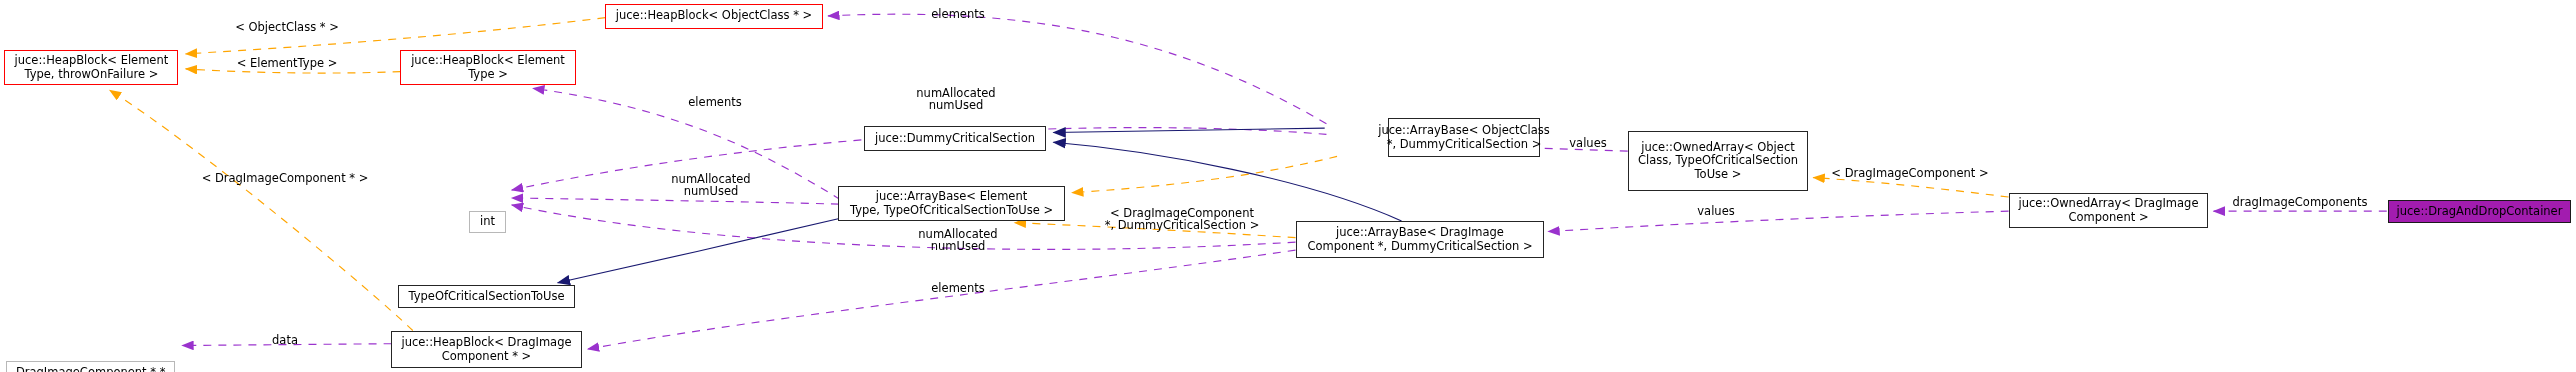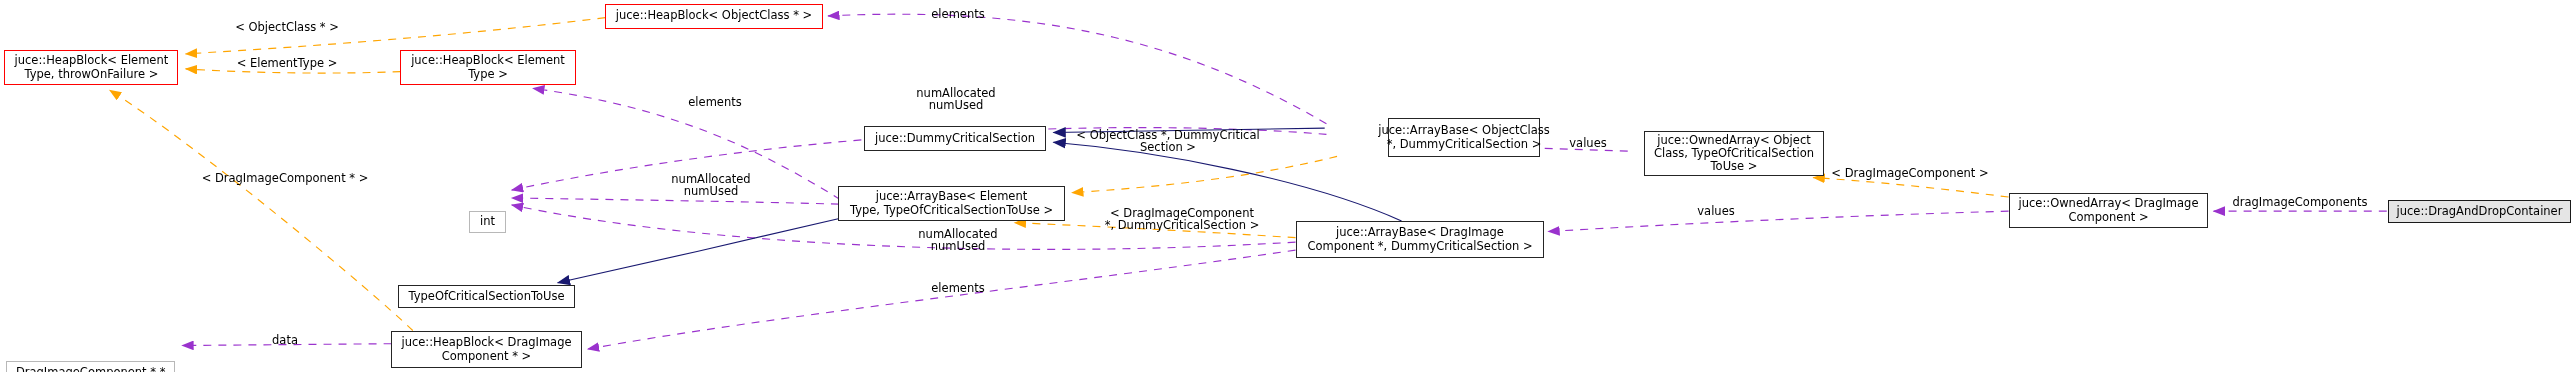--- a/index.html
+++ b/index.html
@@ -5,21 +5,21 @@
   html,body{margin:0;padding:0;background:#ffffff;}
   #canvas{position:relative;width:2576px;height:372px;background:#ffffff;overflow:hidden;
           font-family:"DejaVu Sans","Liberation Sans",sans-serif;}
   #edges{position:absolute;left:0;top:0;width:2576px;height:372px;}
   .node{position:absolute;display:flex;flex-direction:column;justify-content:center;align-items:center;
         background:#ffffff;border:0.9px solid #252525;box-sizing:border-box;
         font-size:11.5px;line-height:13.3px;color:#000;text-align:center;z-index:2;}
   .node span{white-space:nowrap;display:block;}
   .node.red{border:0.9px solid #ff0000;}
   .node.plain{border:0.9px solid #b8b8b8;margin-top:24px;}
-  .node.selected{background:#e5e5e5;border:1.2px solid #1a1a1a;}
+  .node.selected{background:#a21caf;border:1.2px solid #1a1a1a;}
   .edge-label{position:absolute;transform:translateX(-50%);font-size:11.5px;line-height:12.4px;
               color:#000;text-align:center;white-space:nowrap;z-index:3;}
   .edge-label span{display:block;}
 </style>
 </head>
 <body>
 
 <div id="canvas">
 
   <svg id="edges" width="2576" height="372" viewBox="0 0 2913 421" xmlns="http://www.w3.org/2000/svg">
@@ -73,21 +73,21 @@
     <span>juce::DummyCriticalSection</span>
   </div>
   <div class="node" style="left:838px;top:186px;width:227px;height:35px;">
     <span>juce::ArrayBase&lt; Element</span>
     <span>Type, TypeOfCriticalSectionToUse &gt;</span>
   </div>
   <div class="node" style="left:1388px;top:118px;width:152px;height:39px;">
     <span>juce::ArrayBase&lt; ObjectClass</span>
     <span>*, DummyCriticalSection &gt;</span>
   </div>
-  <div class="node" style="left:1628px;top:131px;width:180px;height:45px;margin-left:16px;">
+  <div class="node" style="left:1628px;top:131px;width:180px;height:60px;">
     <span>juce::OwnedArray&lt; Object</span>
     <span>Class, TypeOfCriticalSection</span>
     <span>ToUse &gt;</span>
   </div>
   <div class="node" style="left:1296px;top:221px;width:248px;height:37px;">
     <span>juce::ArrayBase&lt; DragImage</span>
     <span>Component *, DummyCriticalSection &gt;</span>
   </div>
   <div class="node" style="left:2009px;top:193px;width:199px;height:35px;">
     <span>juce::OwnedArray&lt; DragImage</span>
@@ -119,24 +119,20 @@
   <div class="edge-label" style="left:958px;top:8px;">
     <span>elements</span>
   </div>
   <div class="edge-label" style="left:956px;top:87px;">
     <span>numAllocated</span>
     <span>numUsed</span>
   </div>
   <div class="edge-label" style="left:715px;top:96px;">
     <span>elements</span>
   </div>
-  <div class="edge-label" style="left:1168px;top:129px;">
-    <span>&lt; ObjectClass *, DummyCritical</span>
-    <span>Section &gt;</span>
-  </div>
   <div class="edge-label" style="left:1588px;top:137px;">
     <span>values</span>
   </div>
   <div class="edge-label" style="left:1910px;top:167px;">
     <span>&lt; DragImageComponent &gt;</span>
   </div>
   <div class="edge-label" style="left:711px;top:173px;">
     <span>numAllocated</span>
     <span>numUsed</span>
   </div>

